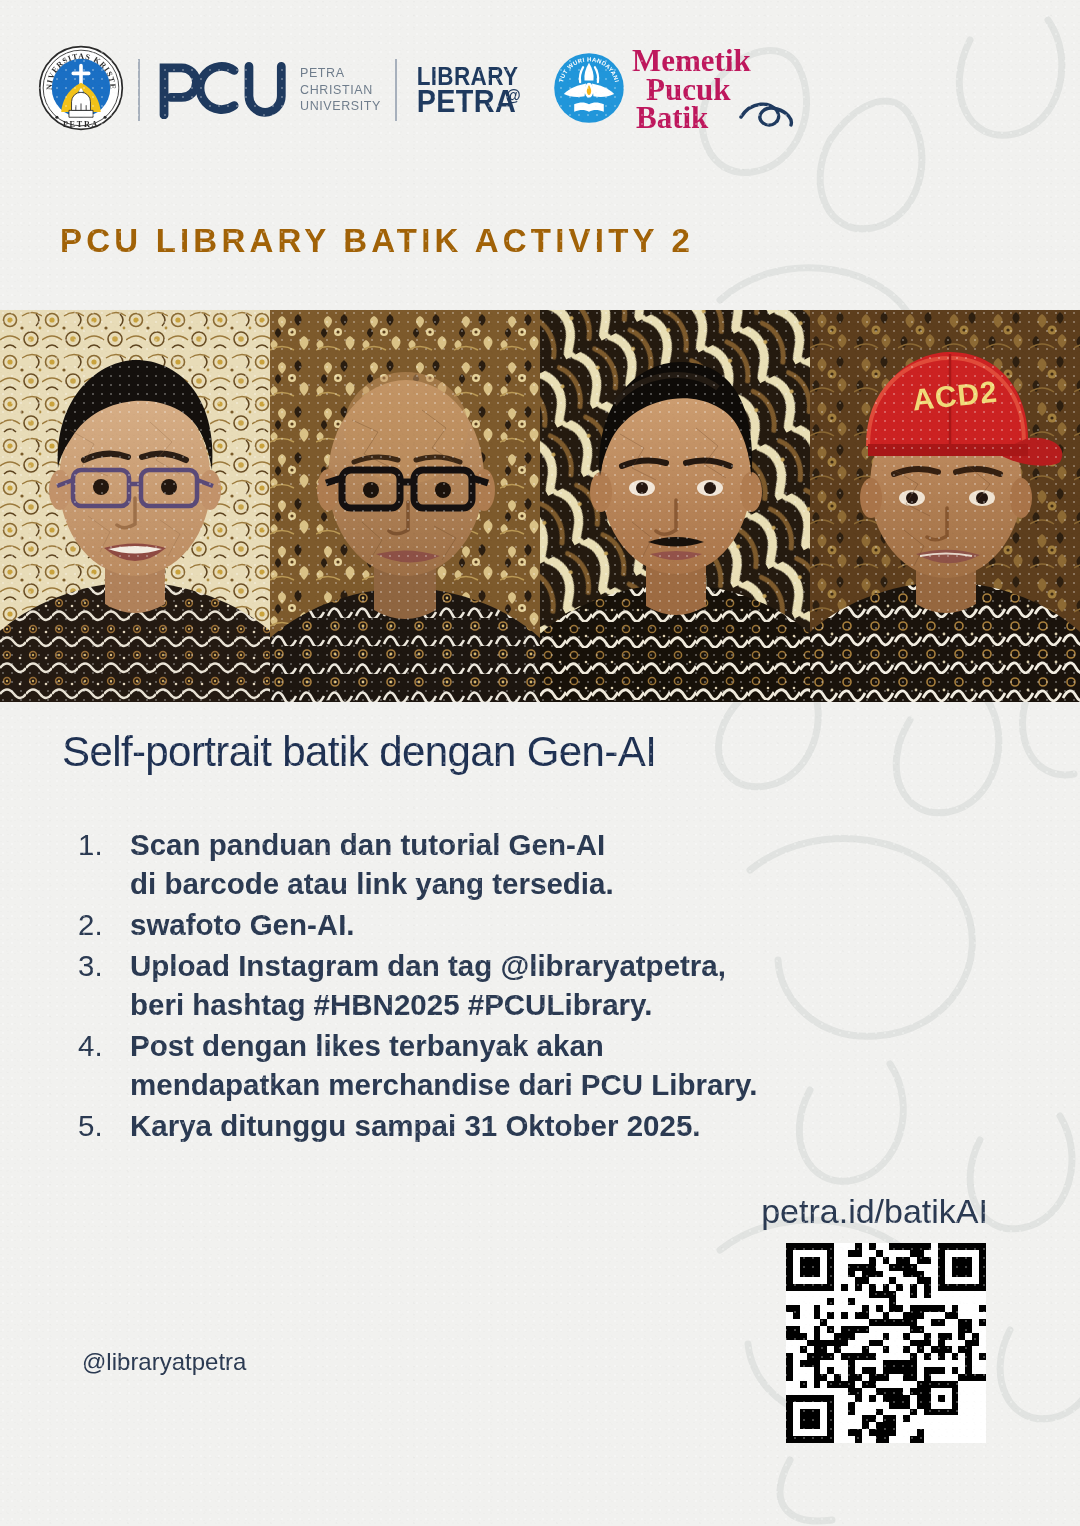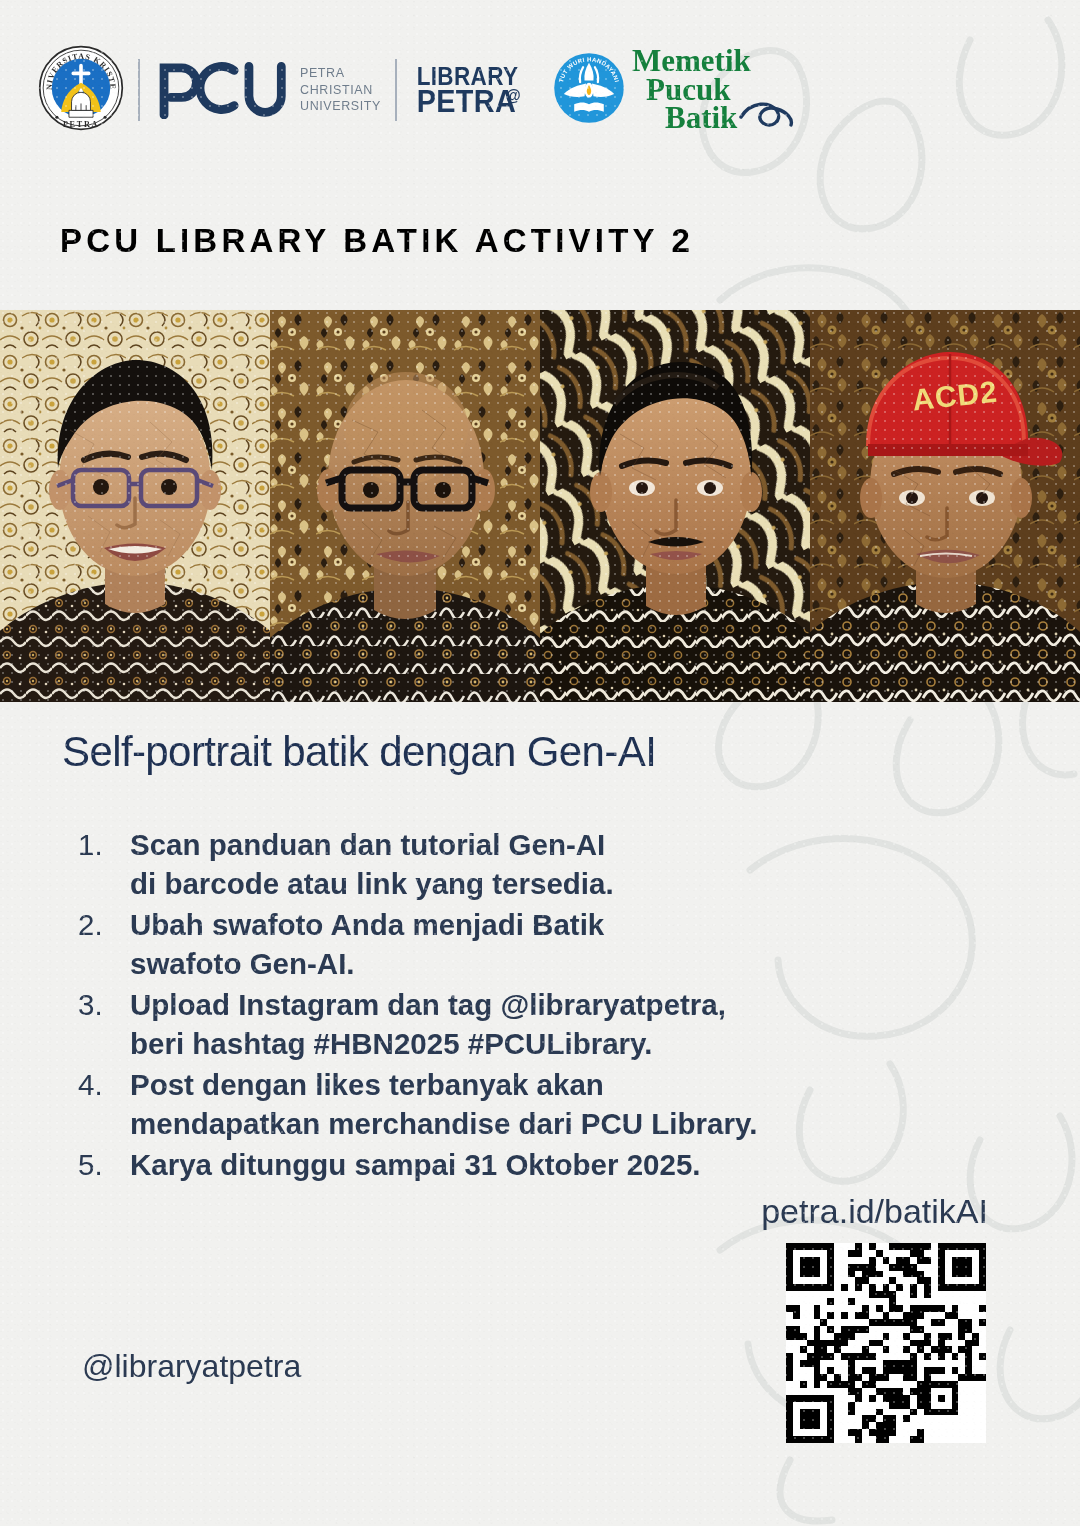--- a/index.html
+++ b/index.html
@@ -78,36 +78,36 @@
   #library-petra-logo .lp-line1 { font-size: 25px; }
   #library-petra-logo .lp-line2 { font-size: 32px; }
   #lp-at {
     position: absolute;
     right: -3px; top: 24px;
     font-size: 17px;
     font-weight: 700;
   }
   #memetik-logo {
     font-family: "Liberation Serif", serif;
-    color: #15803d;
+    color: #be185d;
     font-weight: 700;
     font-style: normal;
     line-height: .93;
     font-size: 31px;
     position: relative;
     margin-left: 6px;
   }
   #memetik-logo .ml2 { padding-left: 14px; }
-  #memetik-logo .ml3 { padding-left: 4px; margin-left: 29px; }
+  #memetik-logo .ml3 { padding-left: 4px; }
 
   
   #kicker {
     position: absolute;
     left: 60px; top: 222px;
-    color: #000000;
+    color: #a16207;
     font-size: 33px;
     font-weight: 600;
     letter-spacing: 4.2px;
     z-index: 4;
   }
 
   
   #portrait-band {
     position: absolute;
     left: 0; top: 310px;
@@ -170,21 +170,21 @@
     padding: 0;
     z-index: 4;
   }
   #qr-box svg { display: block; }
 
   
   #handle {
     position: absolute;
     left: 82px; top: 1348px;
     color: #2b3a52;
-    font-size: 32px;
+    font-size: 24px;
     z-index: 4;
   }
 </style>
 </head>
 <body>
 
 <div id="poster">
 
   <svg id="watermark" viewBox="0 0 430 1526" preserveAspectRatio="none">
     <g fill="none" stroke="#dfe1df" stroke-width="7" stroke-linecap="round">
@@ -517,21 +517,20 @@
     <div class="step">
       <span class="step-num">1.</span>
       <span class="step-text">
         <span>Scan panduan dan tutorial Gen-AI</span>
         <span class="l2">di barcode atau link yang tersedia.</span>
       </span>
     </div>
     <div class="step">
       <span class="step-num">2.</span>
       <span class="step-text">
-        <span>Ubah swafoto Anda menjadi Batik</span>
         <span class="l2">swafoto Gen-AI.</span>
       </span>
     </div>
     <div class="step">
       <span class="step-num">3.</span>
       <span class="step-text">
         <span>Upload Instagram dan tag @libraryatpetra,</span>
         <span class="l2">beri hashtag #HBN2025 #PCULibrary.</span>
       </span>
     </div>

